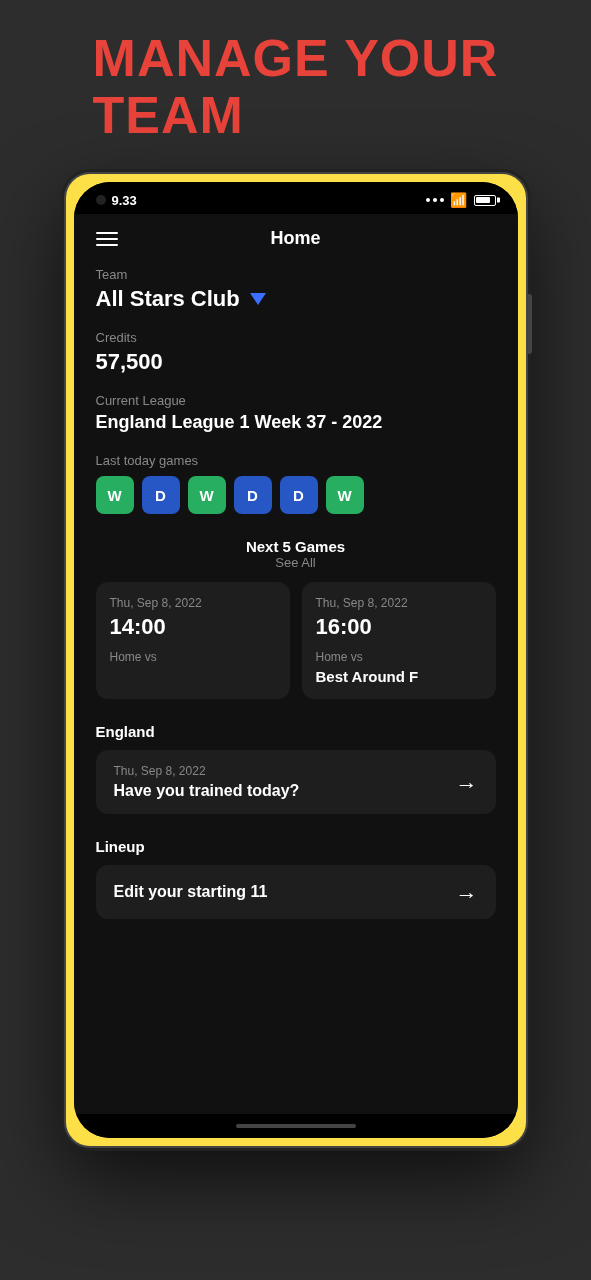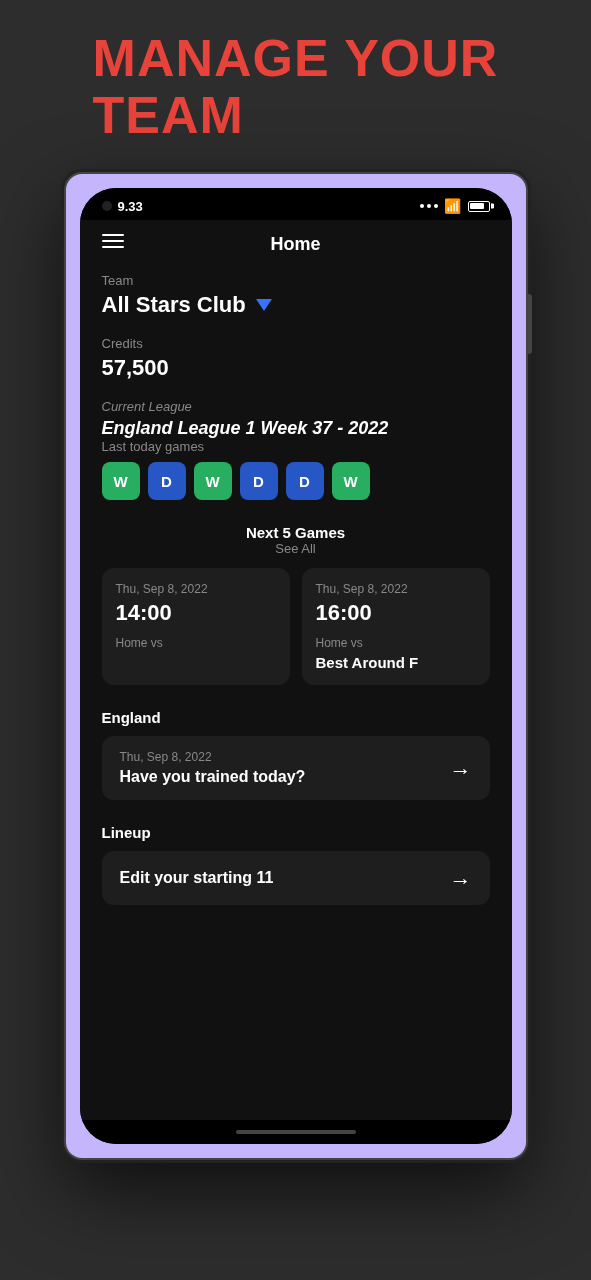--- a/index.html
+++ b/index.html
@@ -20,23 +20,23 @@
       font-size: 52px;
       font-weight: 900;
       text-align: left;
       line-height: 1.1;
       margin-bottom: 30px;
       letter-spacing: 1px;
     }
 
     .phone-wrapper {
       width: 460px;
-      background: #c4b5fd;
-      border-radius: 16px;
-      padding: 14px;
+      background: #fde047;
+      border-radius: 24px;
+      padding: 8px;
       box-shadow:
         0 0 0 2px #444,
         0 0 0 5px #222,
         0 30px 80px rgba(0,0,0,0.7);
       position: relative;
     }
 
     
     .phone-wrapper::before {
       content: '';
@@ -134,20 +134,21 @@
     
     .app-content {
       background: #111;
       padding: 0 22px 20px;
       min-height: 900px;
     }
 
     
     .top-nav {
       display: flex;
+      align-items: center;
       justify-content: center;
       padding: 14px 0 18px;
       position: relative;
     }
 
     .hamburger-icon {
       position: absolute;
       left: 0;
       display: flex;
       flex-direction: column;
@@ -201,21 +202,21 @@
       margin-bottom: 18px;
     }
 
     .credits-value {
       color: #fff;
       font-size: 22px;
       font-weight: 700;
     }
 
     .league-section {
-      font-style: italic;
+      margin-bottom: 20px;
     }
 
     .league-name {
       color: #fff;
       font-size: 18px;
       font-weight: 700;
     }
 
     .last-games-section {
       margin-bottom: 24px;

